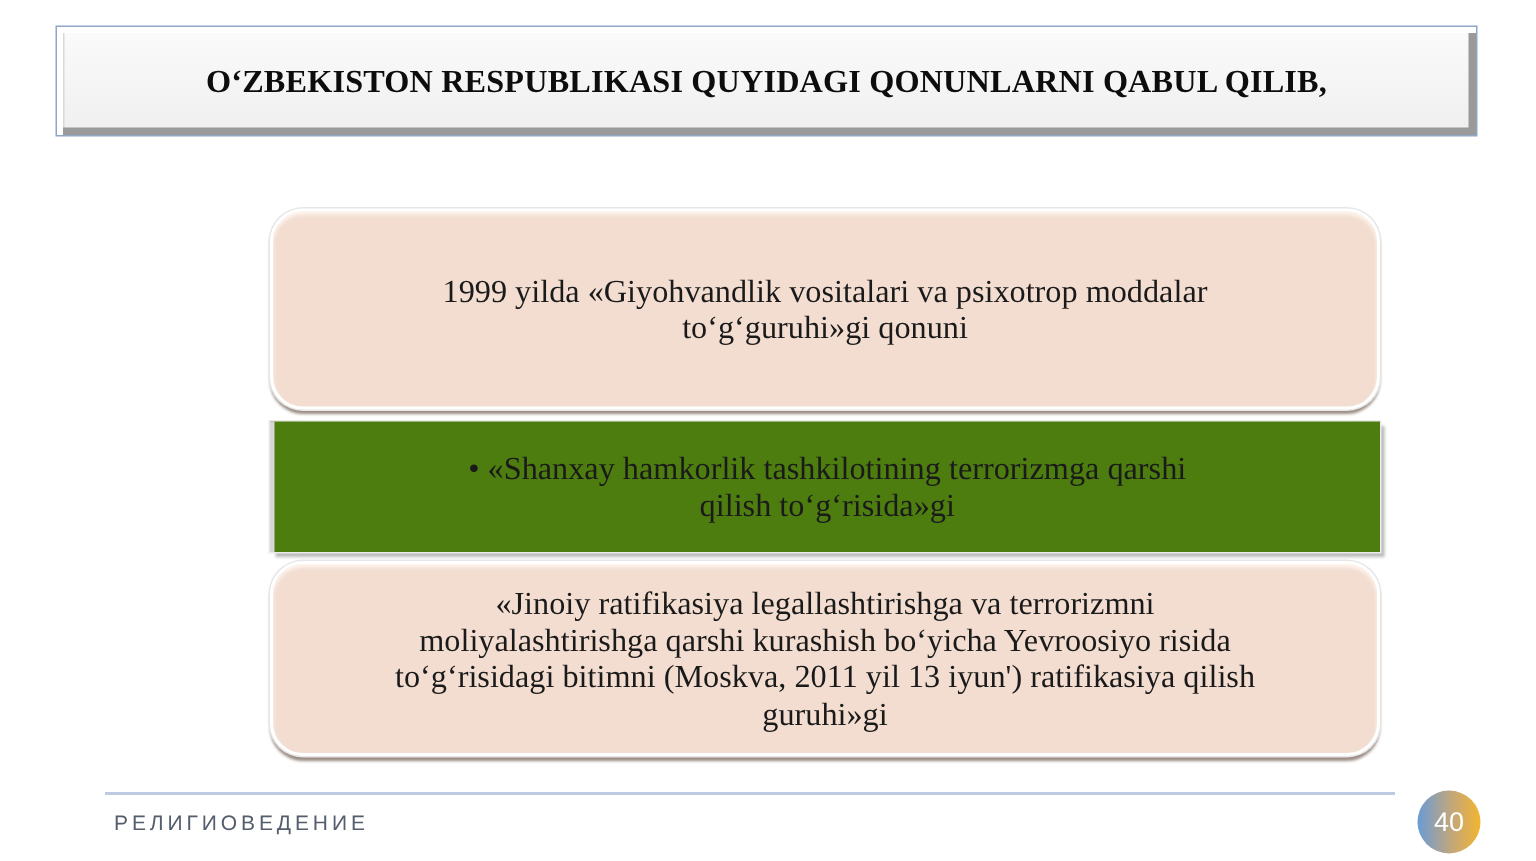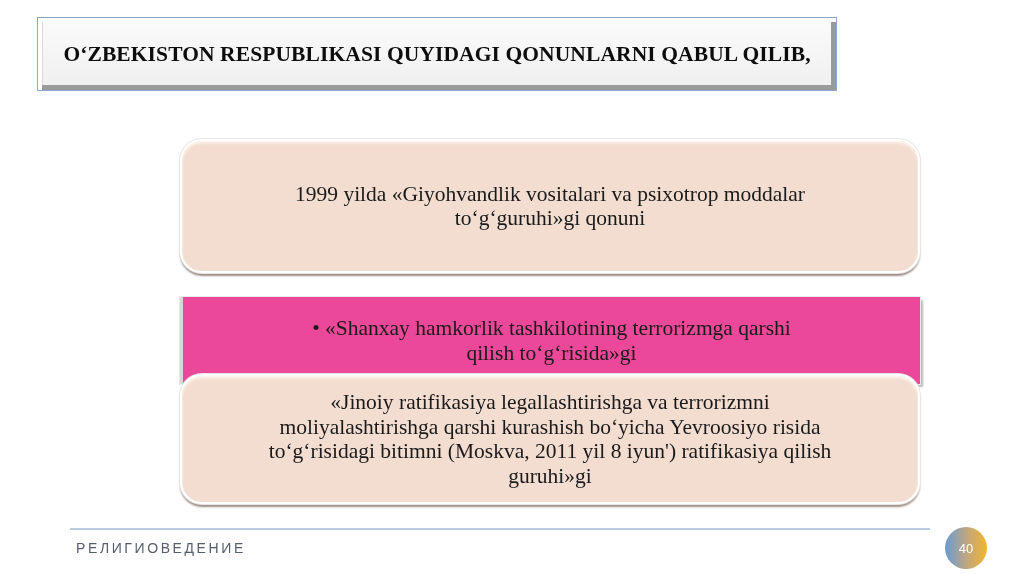--- a/index.html
+++ b/index.html
@@ -1,52 +1,51 @@
 <!DOCTYPE html>
 <html><head>
   <meta charset="utf-8">
   <style>
     html, body { margin:0; padding:0; }
     body { width:1024px; height:574px; background:#ffffff; position:relative; overflow:hidden; font-family:"Liberation Serif", serif; }
     .title-box {
-      position:absolute; left:37px; top:17px; width:800px; height:74px;
+      position:absolute; left:37px; top:17px; width:948px; height:74px;
       background:linear-gradient(#fbfbfb,#efefef);
       border:1px solid #8ea6c8;
       box-sizing:border-box;
       box-shadow: inset 4px 4px 0 #ffffff, inset -5px -5px 0 #9a9a9a, inset 5px 0 0 #d8d8d8;
       display:flex; flex-direction:column; align-items:center; justify-content:center;
     }
     .title-line { font-family:"Liberation Serif", serif; font-weight:bold; font-size:21.5px; color:#0d0d0d; line-height:27px; letter-spacing:0.1px; }
     .box {
       position:absolute; left:180px; width:740px; box-sizing:border-box;
       display:flex; flex-direction:column; align-items:center; justify-content:center;
       text-align:center; color:#1a1a1a; font-size:21.5px; line-height:24.5px;
     }
     .box.pink {
       background:#f2ddd0; border-radius:22px;
       border:2px solid #ffffff;
       box-shadow: 0 0 0 1px #e6e6e6, 0 3px 2px #9b8c84, inset 0 2px 3px #fff7f1;
     }
     .box.gray {
-      background:#ec4899;
+      background:#4d7c0f;
       border-left:3px solid #d6d6d6;
       box-shadow: 0 0 0 1px #ebebeb, 3px 3px 2px #b8b8b8;
-      margin-top: 16px;
     }
     #box1 { top:139px; height:134px; }
     #box2 { top:281px; height:87px; padding:0 40px; }
     #box3 { top:374px; height:130px; }
     .line { display:block; white-space:nowrap; }
     .footer-line { position:absolute; left:70px; top:528px; width:860px; height:2px; background:#bccbe2; }
     .footer-label { position:absolute; left:76px; top:540px; font-family:"Liberation Sans", sans-serif; font-size:14px; letter-spacing:2.6px; color:#545e6c;text-align:right; }
     .page-badge {
       position:absolute; left:945px; top:527px; width:42px; height:42px; border-radius:50%;
       background:linear-gradient(90deg,#6a9bd6,#c4a77a 55%,#f2b52f);
       display:flex; align-items:center; justify-content:center;
-      font-family:"Liberation Sans", sans-serif; font-size:13px; color:#ffffff;
+      font-family:"Liberation Sans", sans-serif; font-size:18px; color:#ffffff;
     }
   </style>
 </head>
 <body>
 
 <div class="title-box">
   <span class="title-line">O‘ZBEKISTON RESPUBLIKASI QUYIDAGI QONUNLARNI QABUL QILIB,</span>
 </div>
 
 <div class="box pink" id="box1">
@@ -55,19 +54,19 @@
 </div>
 
 <div class="box gray" id="box2">
   <span class="line">• «Shanxay hamkorlik tashkilotining terrorizmga qarshi</span>
   <span class="line">qilish to‘g‘risida»gi</span>
 </div>
 
 <div class="box pink" id="box3">
   <span class="line">«Jinoiy ratifikasiya legallashtirishga va terrorizmni</span>
   <span class="line">moliyalashtirishga qarshi kurashish bo‘yicha Yevroosiyo risida</span>
-  <span class="line">to‘g‘risidagi bitimni (Moskva, 2011 yil 8 iyun') ratifikasiya qilish</span>
+  <span class="line">to‘g‘risidagi bitimni (Moskva, 2011 yil 13 iyun') ratifikasiya qilish</span>
   <span class="line">guruhi»gi</span>
 </div>
 
 <div class="footer-line"></div>
 <div class="footer-label">РЕЛИГИОВЕДЕНИЕ</div>
 <div class="page-badge">40</div>
 
 </body></html>

